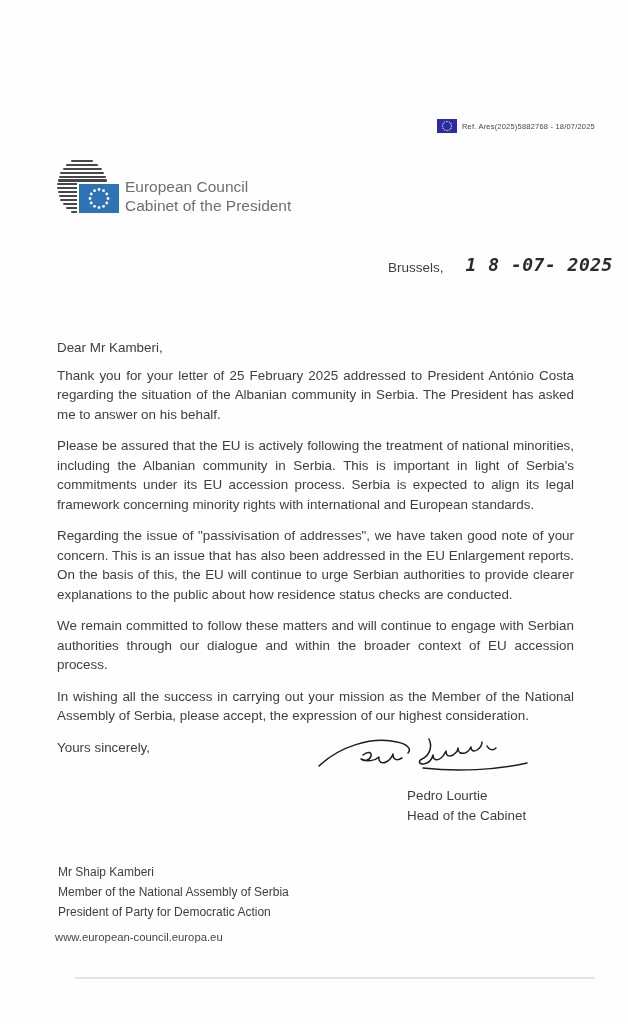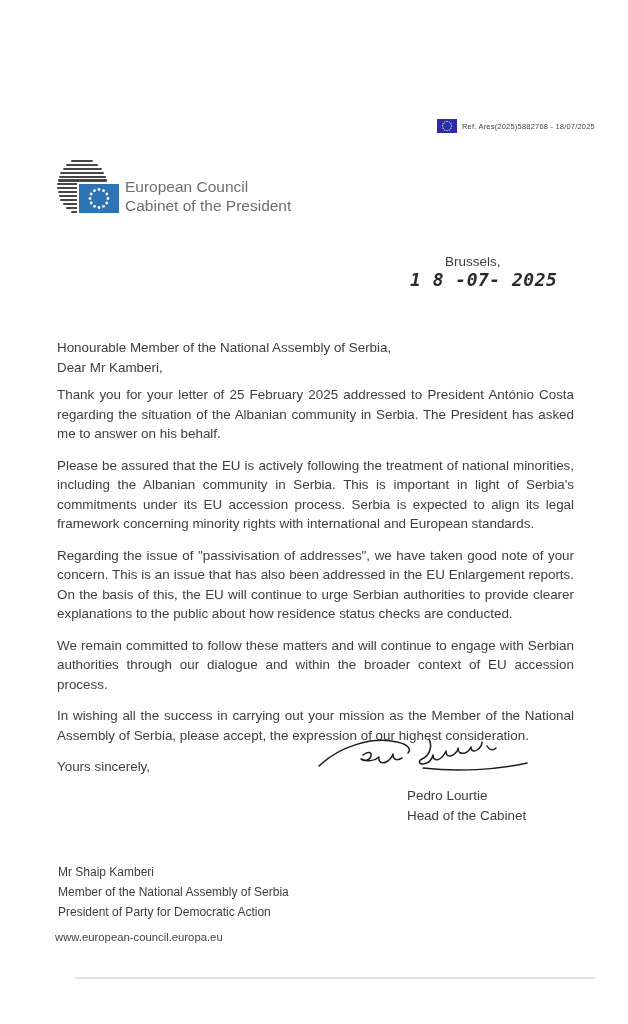--- a/index.html
+++ b/index.html
@@ -64,21 +64,21 @@
   .logo .big-flag { position: absolute; top: 26px; left: 22px; box-shadow: 0 0 0 2px #fefefe; }
   .logo-text {
     position: absolute; top: 19px; left: 68px;
     font-size: 15.5px;
     line-height: 19px;
     color: #6e6e6e;
     white-space: nowrap;
   }
 
   
-  .dateline { position: absolute; top: 254px; left: 388px; display: flex; align-items: center; flex-direction: column; }
+  .dateline { position: absolute; top: 254px; left: 388px; display: flex; align-items: flex-end; }
   .dateline .city { font-size: 13.5px; color: #3e3e3e; }
   .dateline .stamp {
     margin-left: 22px;
     font-family: "DejaVu Sans Mono", monospace;
     font-size: 18px;
     font-weight: 600;
     letter-spacing: 0.5px;
     color: #2a2a2a;
     white-space: nowrap;
     font-style: italic;
@@ -196,21 +196,20 @@
       <div>Cabinet of the President</div>
     </div>
   </div>
 
   <div class="dateline">
     <span class="city">Brussels,</span>
     <span class="stamp">1 8 -07- 2025</span>
   </div>
 
   <div class="body-block">
-    <div class="sal">Honourable Member of the National Assembly of Serbia,</div>
     <div class="sal">Dear Mr Kamberi,</div>
     <div class="sal-gap"></div>
     <p>Thank you for your letter of 25 February 2025 addressed to President António Costa regarding the situation of the Albanian community in Serbia. The President has asked me to answer on his behalf.</p>
     <p>Please be assured that the EU is actively following the treatment of national minorities, including the Albanian community in Serbia. This is important in light of Serbia's commitments under its EU accession process. Serbia is expected to align its legal framework concerning minority rights with international and European standards.</p>
     <p>Regarding the issue of "passivisation of addresses", we have taken good note of your concern. This is an issue that has also been addressed in the EU Enlargement reports. On the basis of this, the EU will continue to urge Serbian authorities to provide clearer explanations to the public about how residence status checks are conducted.</p>
     <p>We remain committed to follow these matters and will continue to engage with Serbian authorities through our dialogue and within the broader context of EU accession process.</p>
     <p>In wishing all the success in carrying out your mission as the Member of the National Assembly of Serbia, please accept, the expression of our highest consideration.</p>
     <div class="closing">Yours sincerely,</div>
   </div>
 

